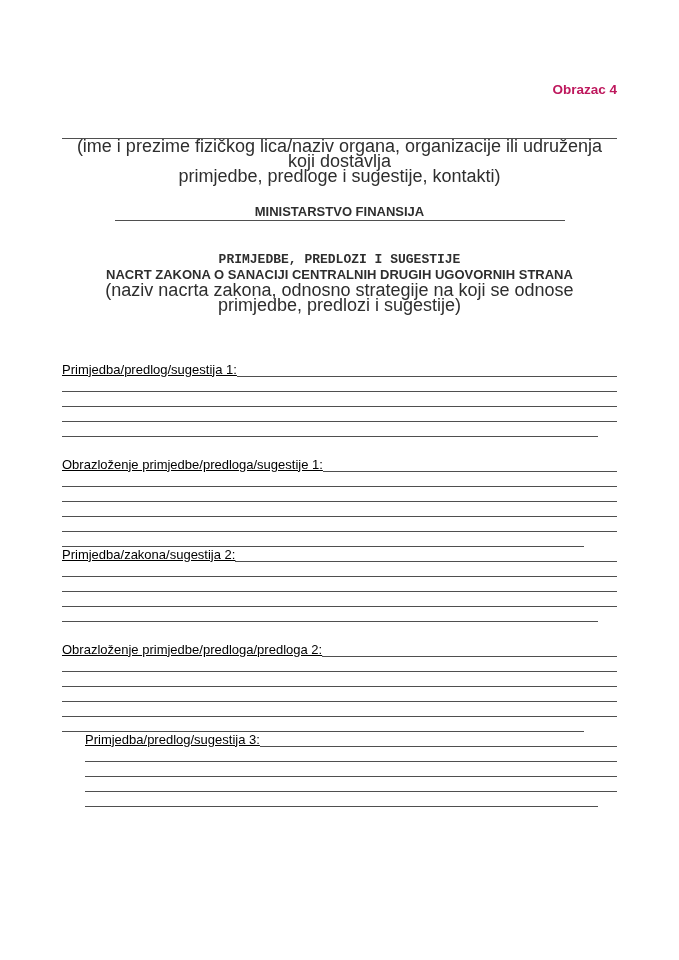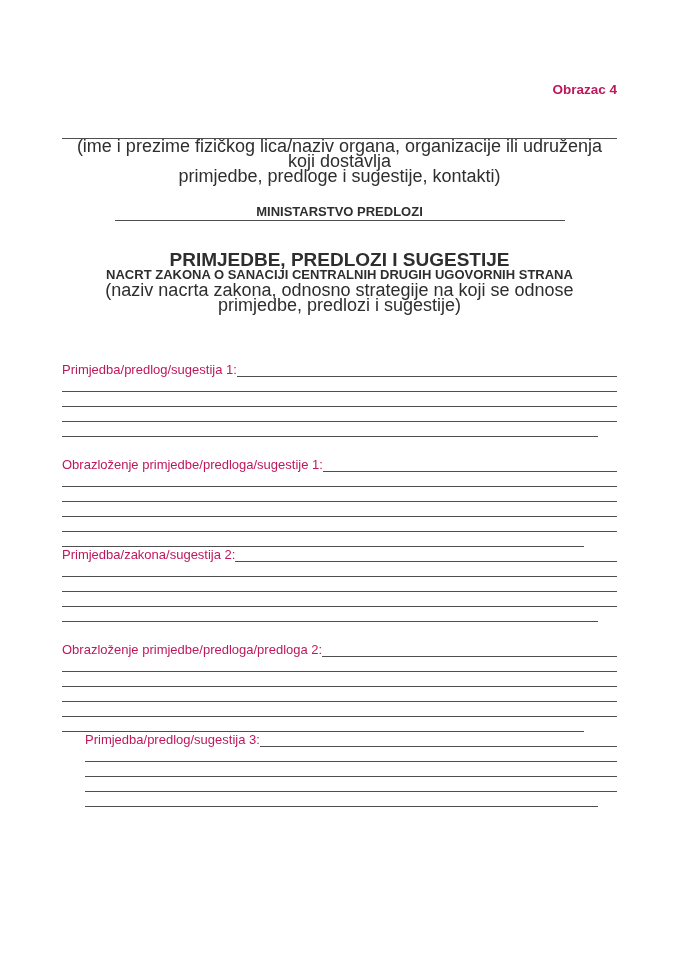--- a/index.html
+++ b/index.html
@@ -42,22 +42,23 @@
     line-height: 14.5px;
   }
   .ministry-name {
     font-weight: bold;
     font-size: 13px;
   }
   .title-block { margin-top: 31px; }
   .title-line1 {
     text-align: center;
     font-weight: bold;
-    font-size: 19px;
+    font-size: 13px;
     line-height: 15.5px;
+    font-family: Liberation Mono, monospace;
   }
   .title-line2 {
     text-align: center;
     font-weight: bold;
     font-size: 13px;
     line-height: 15.5px;
     text-underline-offset: 2px;
   }
   #sections { margin-top: 49px; }
   .section { }
@@ -65,21 +66,22 @@
   .section--obrazlozenje { }
   .section:last-child { margin-bottom: 0; margin-left: 23px; }
   .label-row {
     display: flex;
     height: 15px;
     font-size: 13px;
     line-height: 15px;
   }
   .section-label {
     white-space: nowrap;
-    color: #be185d;
+    color: #000000;
+    text-decoration: underline;
   }
   .fill-line {
     flex: 1;
     border-bottom: 1.2px solid #4f4f4f;
   }
   .blank-line {
     height: 15px;
     width: 100%;
     border-bottom: 1.2px solid #4f4f4f;
   }
@@ -92,21 +94,21 @@
 <div class="page">
 
   <div class="form-number">Obrazac 4</div>
 
   <div class="submitter-line"></div>
 
   <div class="caption">(ime i prezime fizičkog lica/naziv organa, organizacije ili udruženja koji dostavlja</div>
   <div class="caption">primjedbe, predloge i sugestije, kontakti)</div>
 
   <div class="ministry-name-wrap">
-    <span class="ministry-name">MINISTARSTVO PREDLOZI</span>
+    <span class="ministry-name">MINISTARSTVO FINANSIJA</span>
   </div>
 
   <div class="title-block">
     <div class="title-line1">PRIMJEDBE, PREDLOZI I SUGESTIJE</div>
     <div class="title-line2">NACRT ZAKONA O SANACIJI CENTRALNIH DRUGIH UGOVORNIH STRANA</div>
     <div class="caption">(naziv nacrta zakona, odnosno strategije na koji se odnose primjedbe, predlozi i sugestije)</div>
   </div>
 
   <div id="sections">
       <div class="section section--primjedba">

